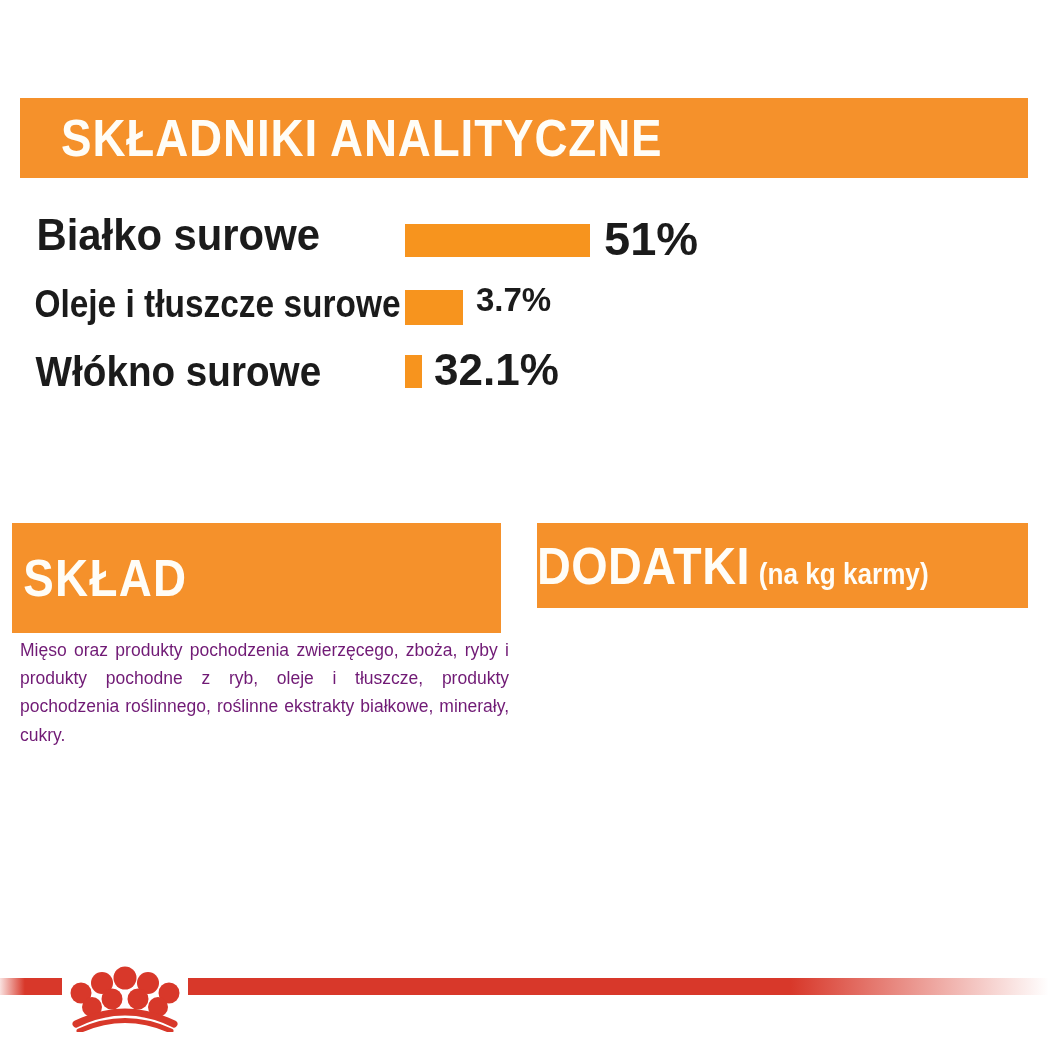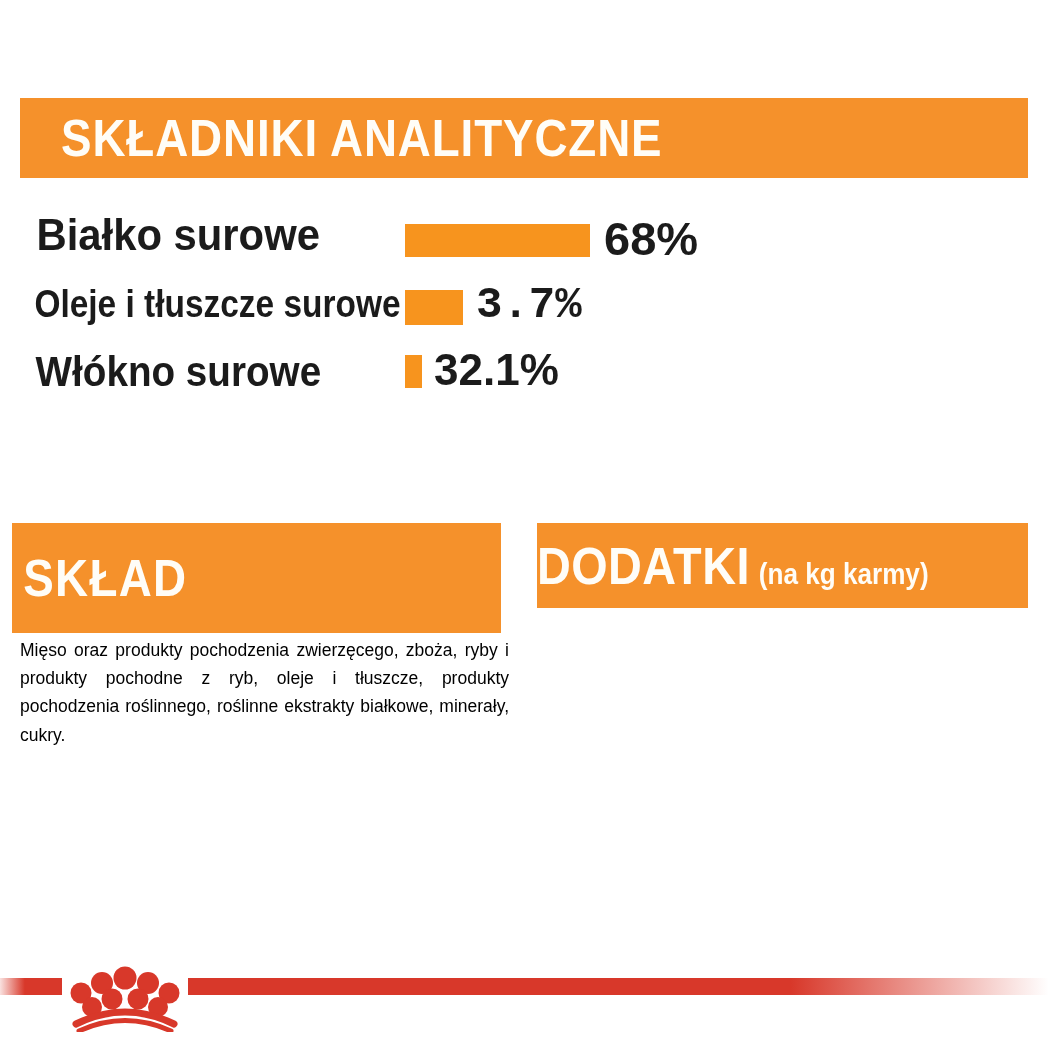--- a/index.html
+++ b/index.html
@@ -142,31 +142,31 @@
   }
 
   #row-protein { top: 0px; height: 75px; }
   #row-protein .nutrient-label { top: 8px; font-size: 44px; transform: scaleX(0.95); }
   #row-protein .nutrient-bar { top: 19px; width: 185px; height: 33px; }
   #row-protein .nutrient-value { left: 596px; top: 10px; font-size: 47px; }
 
   #row-fats { top: 70px; height: 70px; }
   #row-fats .nutrient-label { top: 10px; font-size: 38px; transform: scaleX(0.88); }
   #row-fats .nutrient-bar { top: 15px; width: 58px; height: 35px; }
-  #row-fats .nutrient-value { left: 468px; top: 8px; font-size: 44px; font-family: Liberation Mono, monospace; }
+  #row-fats .nutrient-value { left: 468px; top: 8px; font-size: 33px; }
 
   #row-fibre { top: 136px; height: 70px; }
   #row-fibre .nutrient-label { top: 10px; font-size: 42px; transform: scaleX(0.92); }
   #row-fibre .nutrient-bar { top: 14px; width: 17px; height: 33px; }
   #row-fibre .nutrient-value { left: 426px; top: 7px; font-size: 44px; }
 
   
   .body-text {
     position: absolute;
-    color: #000000;
+    color: #701a75;
     font-family: "Liberation Sans", sans-serif;
     font-size: 17.5px;
     line-height: 1.62;
     text-align: justify;
     text-justify: inter-word;
   }
   #composition-text {
     left: 20px;
     top: 618px;
     width: 489px;
@@ -216,21 +216,21 @@
 
   <div class="banner" id="analytical-banner">
     <span class="banner-title">SKŁADNIKI ANALITYCZNE</span>
   </div>
 
   <div id="nutrients">
 
     <div class="nutrient-row" id="row-protein">
       <span class="nutrient-label">Białko surowe</span>
       <div class="nutrient-bar"></div>
-      <span class="nutrient-value">68%</span>
+      <span class="nutrient-value">51%</span>
     </div>
 
     <div class="nutrient-row" id="row-fats">
       <span class="nutrient-label">Oleje i tłuszcze surowe</span>
       <div class="nutrient-bar"></div>
       <span class="nutrient-value">3.7%</span>
     </div>
 
     <div class="nutrient-row" id="row-fibre">
       <span class="nutrient-label">Włókno surowe</span>

